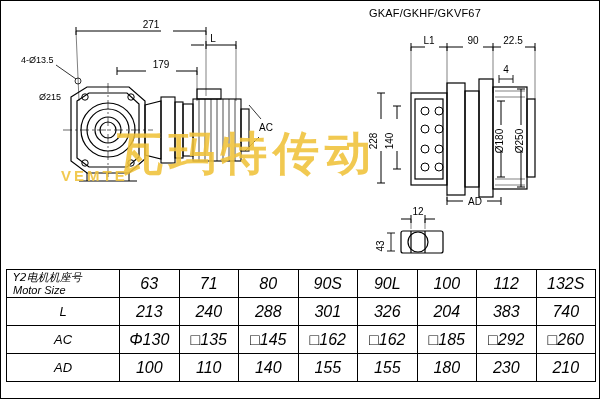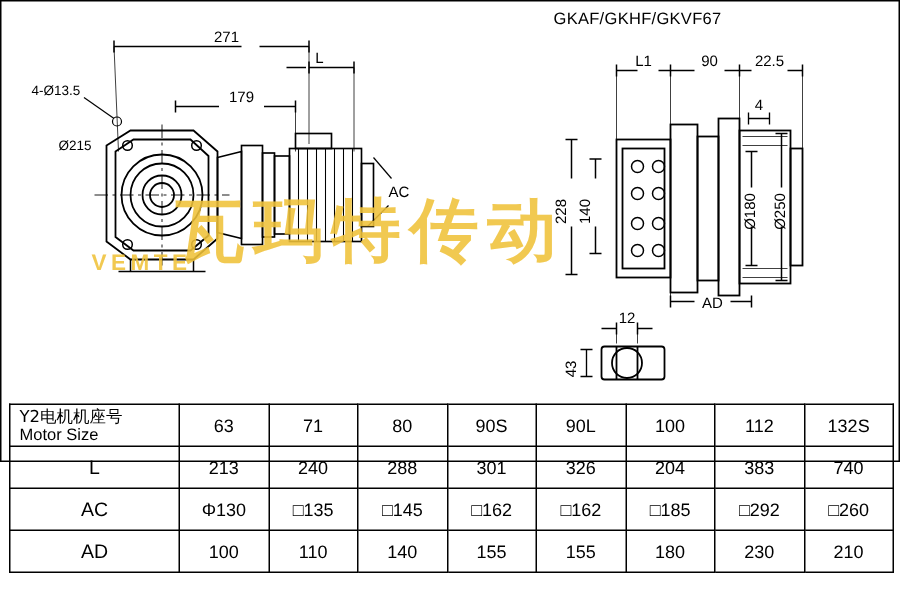--- a/index.html
+++ b/index.html
@@ -9,21 +9,21 @@
   body {
     width: 600px;
     height: 400px;
     background: #ffffff;
     font-family: "Liberation Sans", sans-serif;
     overflow: hidden;
   }
   #page {
     position: relative;
     width: 600px;
-    height: 308px;
+    height: 399px;
     box-sizing: border-box;
     border: 1px solid #000;
     background: #fff;
   }
   .drawing-area {
     position: absolute;
     left: 0; top: 0;
     width: 600px;
     height: 264px;
   }
@@ -64,26 +64,27 @@
     font-size: 15px;
     letter-spacing: 3px;
   }
   table.spec {
     position: absolute;
     left: 5px;
     top: 268px;
     width: 590px;
     border-collapse: collapse;
     table-layout: fixed;
+    font-style: italic;
   }
   table.spec td {
     border: 1px solid #000;
     text-align: center;
     vertical-align: middle;
-    font-size: 12px;
+    font-size: 16px;
     height: 27px;
     padding: 0;
     color: #000;
   }
   table.spec td.hdr-label {
     font-size: 11px;
     line-height: 13px;
     text-align: left;
     padding-left: 6px;
     width: 106px;

